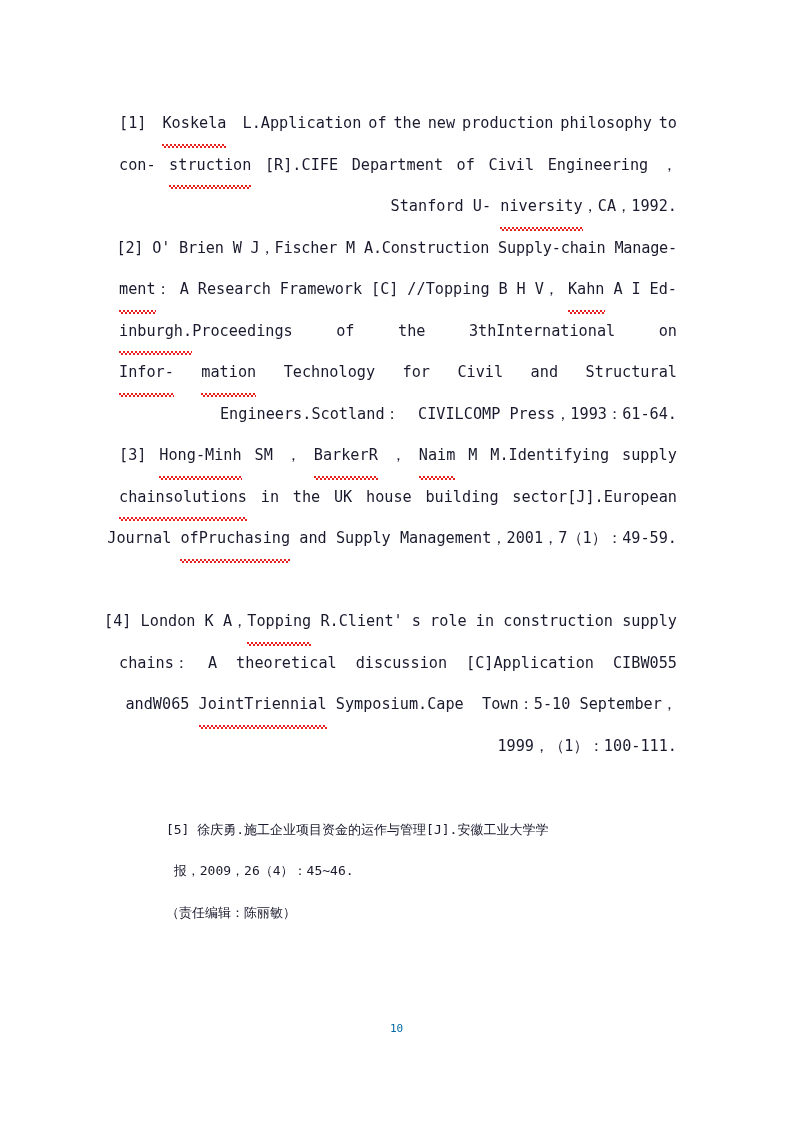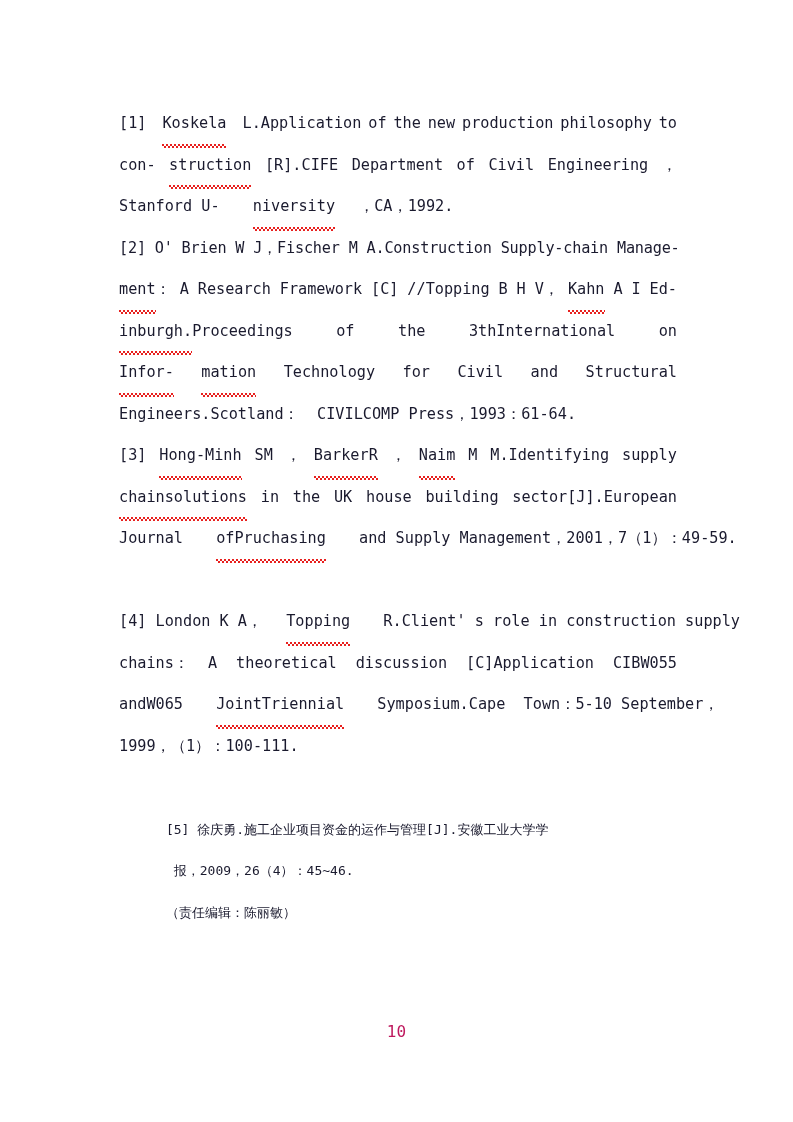--- a/index.html
+++ b/index.html
@@ -40,22 +40,21 @@
     letter-spacing: 0px;
   }
 
   
   .just {
     display: flex;
     justify-content: space-between;
     align-items: baseline;
   }
   .just.left {
-    justify-content: flex-start;
-    gap: 24px;
+    justify-content: flex-end;
   }
   .just > span { white-space: pre; }
 
   
   .tight { letter-spacing: -0.2px; }
 
   
   .sq {
     position: relative;
     display: inline-block;
@@ -88,22 +87,22 @@
     white-space: pre;
   }
 
   #page-number {
     position: absolute;
     left: 0;
     top: 1022px;
     width: 793px;
     text-align: center;
     font-family: "DejaVu Sans Mono", "Liberation Mono", monospace;
-    font-size: 16px;
-    color: #be185d;
+    font-size: 11px;
+    color: #0369a1;
   }
 </style>
 </head>
 <body>
 
 <div id="page">
 
   <div id="text-block">
 
     <div class="ref-line just">

